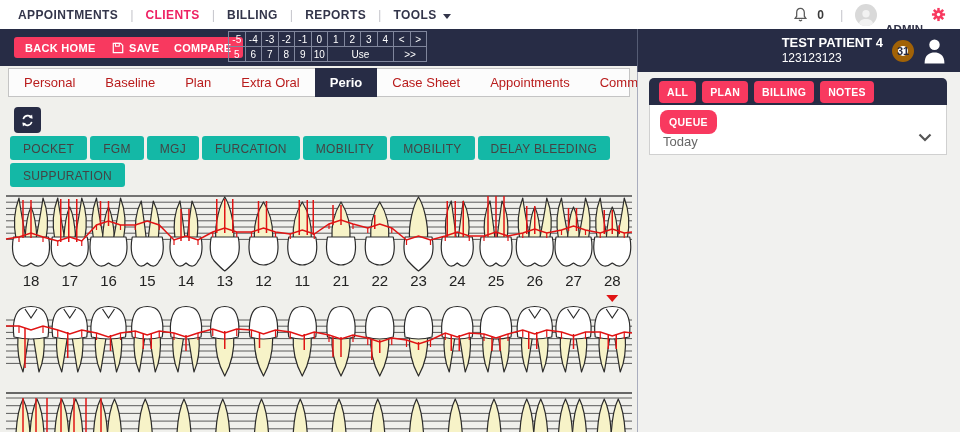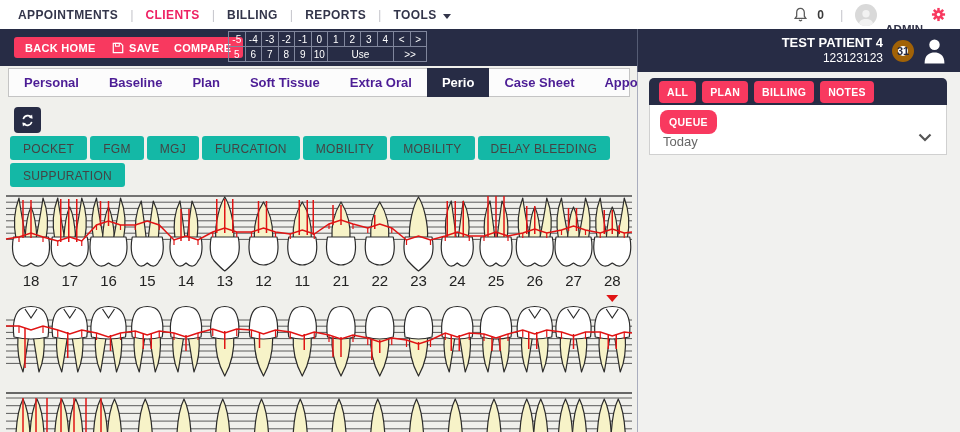--- a/index.html
+++ b/index.html
@@ -32,31 +32,31 @@
   .ab-save { position:absolute; top:8px; left:101px; }
   .ab-compare { position:absolute; top:8px; left:163px; }
 
   .keypad { position:absolute; top:3px; left:229px; display:grid;
             grid-template-columns:repeat(12,16.5px); grid-auto-rows:15px; }
   .kc { border:1px solid #80869c; margin:-1px 0 0 -1px; display:flex; align-items:center;
         justify-content:center; font-size:10px; color:#fff; cursor:pointer; }
   .kc-use { grid-column:span 4; }
   .kc-ff { grid-column:span 2; }
 
-  .pt-text { text-align:right; color:#fff; line-height:1.25; }
+  .pt-text { color:#fff; line-height:1.25; }
   .pt-name { font-size:13px; font-weight:bold; }
   .pt-id { font-size:12px; }
   .pt-badge { width:22px; height:22px; border-radius:50%; background:#fff; color:#272c45;
               font-size:11px; font-weight:bold; display:flex; align-items:center; justify-content:center;
               border:6px solid #a16207; }
 
   
   .tabbar { position:absolute; top:68px; left:8px; width:622px; height:29px; background:#fcfcfc;
             border:1px solid #c4c4c4; display:flex; }
-  .tab { font-size:13px; color:#4c1d95; padding:0 15px; line-height:27px; cursor:pointer; white-space:nowrap;font-weight:bold; }
+  .tab { font-size:13px; color:#b91c1c; padding:0 15px; line-height:27px; cursor:pointer; white-space:nowrap; }
   .tab.active { background:#272c45; color:#fff; font-weight:bold; margin:-1px 0; line-height:29px; }
 
   
   .refresh-btn { position:absolute; top:107px; left:14px; width:27px; height:26px; background:#272c45;
                  border:none; border-radius:4px; cursor:pointer; display:flex; align-items:center; justify-content:center; }
   .toolwrap { position:absolute; top:136px; left:10px; width:614px; display:flex; flex-wrap:wrap; gap:3px 3px; }
   .tool-btn { background:#14b8a6; border:none; border-radius:3px; color:#444; font-family:"Liberation Sans",sans-serif;
               font-size:12px; letter-spacing:.3px; padding:6px 13px; height:24px; cursor:pointer; }
 
   
@@ -167,21 +167,20 @@
           <circle cx="11" cy="6" r="5" fill="#fff"></circle>
           <path d="M1.5 24 C1.5 15.5 6.5 13.5 11 13.5 C15.5 13.5 20.5 15.5 20.5 24 Z" fill="#fff"></path>
         </svg>
     </span>
   </div>
 
   <div class="tabbar">
     <span class="tab">Personal</span>
     <span class="tab">Baseline</span>
     <span class="tab">Plan</span>
-    <span class="tab">Soft Tissue</span>
     <span class="tab">Extra Oral</span>
     <span class="tab active">Perio</span>
     <span class="tab">Case Sheet</span>
     <span class="tab">Appointments</span>
     <span class="tab">Comms</span>
   </div>
 
   <button class="refresh-btn">
     <svg width="15" height="15" viewBox="0 0 16 16">
       <path d="M3.5 6.5 A5 5 0 0 1 12.5 5" fill="none" stroke="#fff" stroke-width="1.7"></path>

